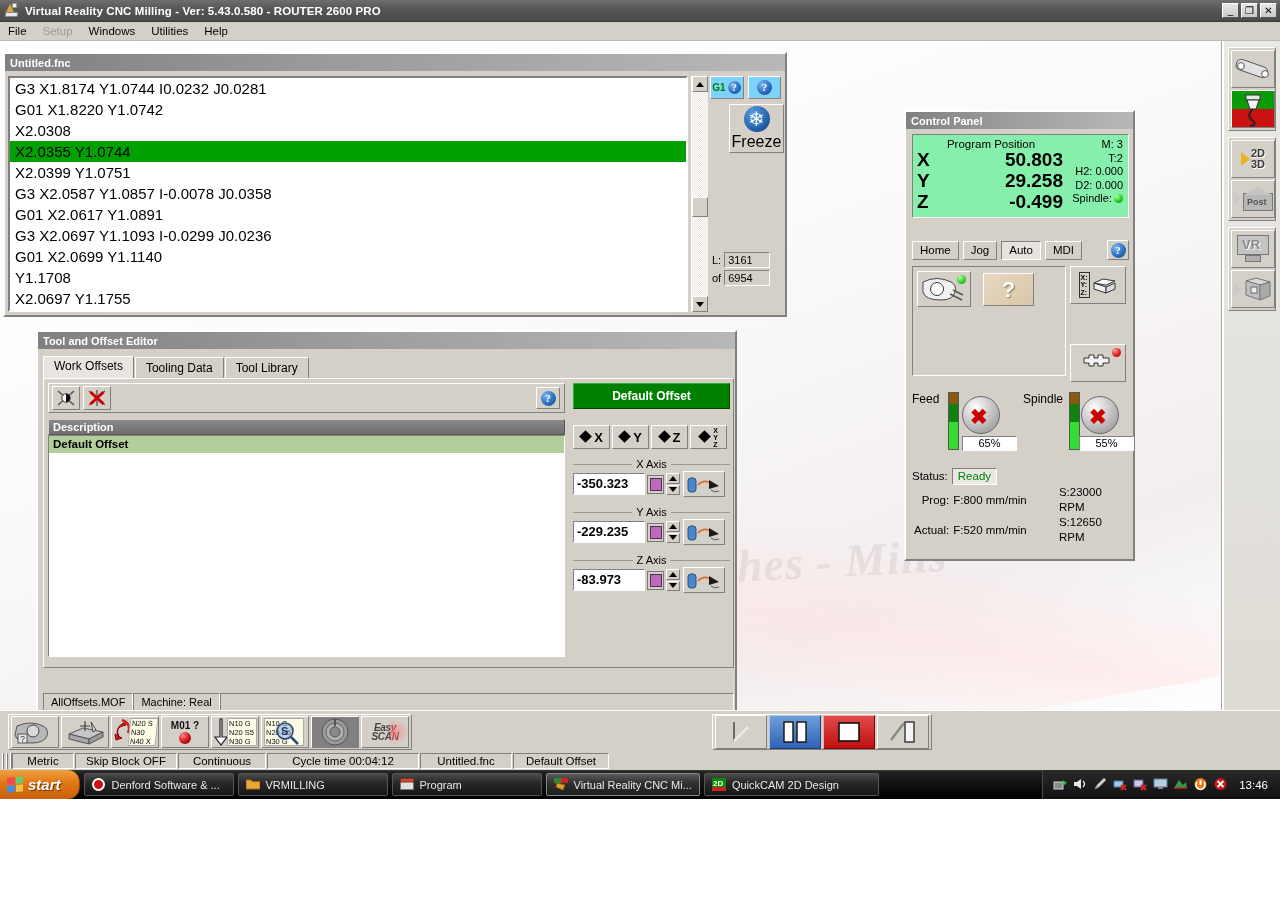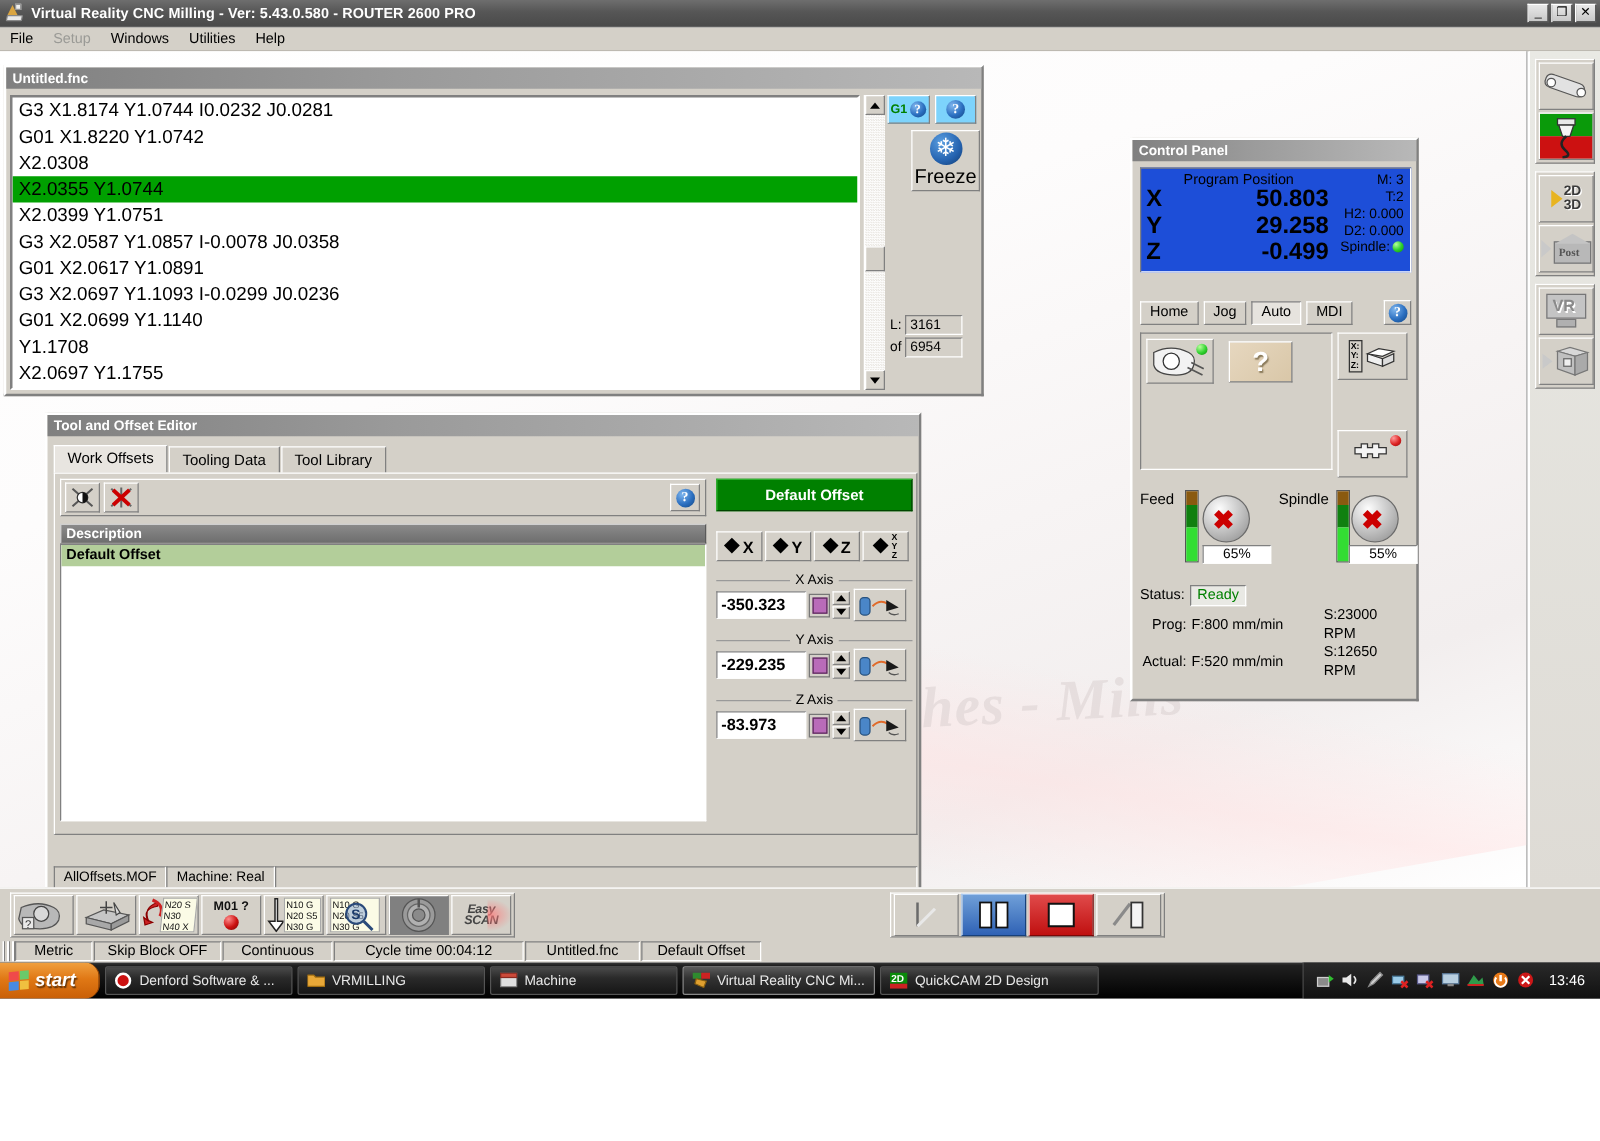--- a/index.html
+++ b/index.html
@@ -277,21 +277,21 @@
     height:18px; line-height:16px; font-size:11px; color:#000; padding:0 7px;
     border:1px solid; border-color:#808080 #ffffff #ffffff #808080;
     display:flex;align-items:center;
   }
   .stat-fill { flex:1; height:18px; border:1px solid; border-color:#808080 #ffffff #ffffff #808080; }
 
   
   #control-panel { left: 904px; top: 69px; width: 231px; height: 451px; }
   .cp-inner { position:absolute; left:6px; top:22px; width:217px; }
   .dro-box {
-    background:#1d4ed8; border:1px solid; border-color:#808080 #ffffff #ffffff #808080;
+    background:#86efac; border:1px solid; border-color:#808080 #ffffff #ffffff #808080;
     padding:3px 4px 4px 4px; position:relative; height:84px;
   }
   .dro-head { font-size:11.5px; color:#000; text-align:center; width:148px; }
   .dro-row { display:flex; align-items:baseline; margin-top:-1px; }
   .dro-axis { font-family:"Liberation Sans",sans-serif; font-size:19px; font-weight:bold; width:28px; color:#000; }
   .dro-val  { font-family:"Liberation Sans",sans-serif; font-size:19px; font-weight:bold; width:118px; text-align:right; color:#000; }
   .dro-side { position:absolute; right:5px; top:3px; width:64px; text-align:right; }
   .dro-side div { font-size:11px; color:#000; line-height:13.5px; }
   .spindle-led {
     display:inline-block; width:9px;height:9px;border-radius:50%;
@@ -837,21 +837,21 @@
           <div style="width:0;height:0;border-top:7px solid transparent;border-bottom:7px solid transparent;border-left:9px solid #e8b420;"></div>
           <div style="font-size:11px;font-weight:bold;line-height:11px;color:#3a3a3a;text-shadow:1px 1px 0 #fff;">
             <span>2D</span><br>
             <span>3D</span>
           </div>
         </div>
       </div>
       <div class="rb-btn">
         <div style="display:flex;align-items:center;gap:2px;">
           <div style="width:0;height:0;border-top:7px solid transparent;border-bottom:7px solid transparent;border-left:8px solid #c9c9c9;"></div>
-          <div style="position:relative;width:30px;height:24px;font-family:Liberation Serif, serif;">
+          <div style="position:relative;width:30px;height:24px;">
             <div style="position:absolute;left:0;top:6px;width:30px;height:18px;background:#b8b8b8;border:1px solid #777;"></div>
             <div style="position:absolute;left:1px;top:0;width:0;height:0;border-left:14px solid transparent;border-right:14px solid transparent;border-bottom:8px solid #c4c4c4;"></div>
             <span style="position:absolute;left:4px;top:10px;font-size:9px;font-weight:bold;color:#555;">Post</span>
           </div>
         </div>
       </div>
     </div>
 
     <div class="rb-group">
       <div class="rb-btn">
@@ -1026,21 +1026,21 @@
       <span>VRMILLING</span>
     </div>
 
     <div class="task-item">
       <span class="task-ico">
         <svg width="14" height="12" viewBox="0 0 14 12">
           <rect x="0.5" y="0.5" width="13" height="11" fill="#dfdfdf" stroke="#777"></rect>
           <rect x="0.5" y="0.5" width="13" height="3.5" fill="#cc4a3a" stroke="#8a2a20"></rect>
         </svg>
       </span>
-      <span>Machine</span>
+      <span>Program</span>
     </div>
 
     <div class="task-item active">
       <span class="task-ico">
         <svg width="14" height="13" viewBox="0 0 14 13">
           <rect x="0" y="0" width="7" height="5" fill="#2f8a2f"></rect>
           <rect x="7" y="0" width="7" height="5" fill="#cc2222"></rect>
           <path d="M3 5 l8 2 l-2 5 l-7 -3 z" fill="#e0a030" stroke="#8a6010"></path>
         </svg>
       </span>

